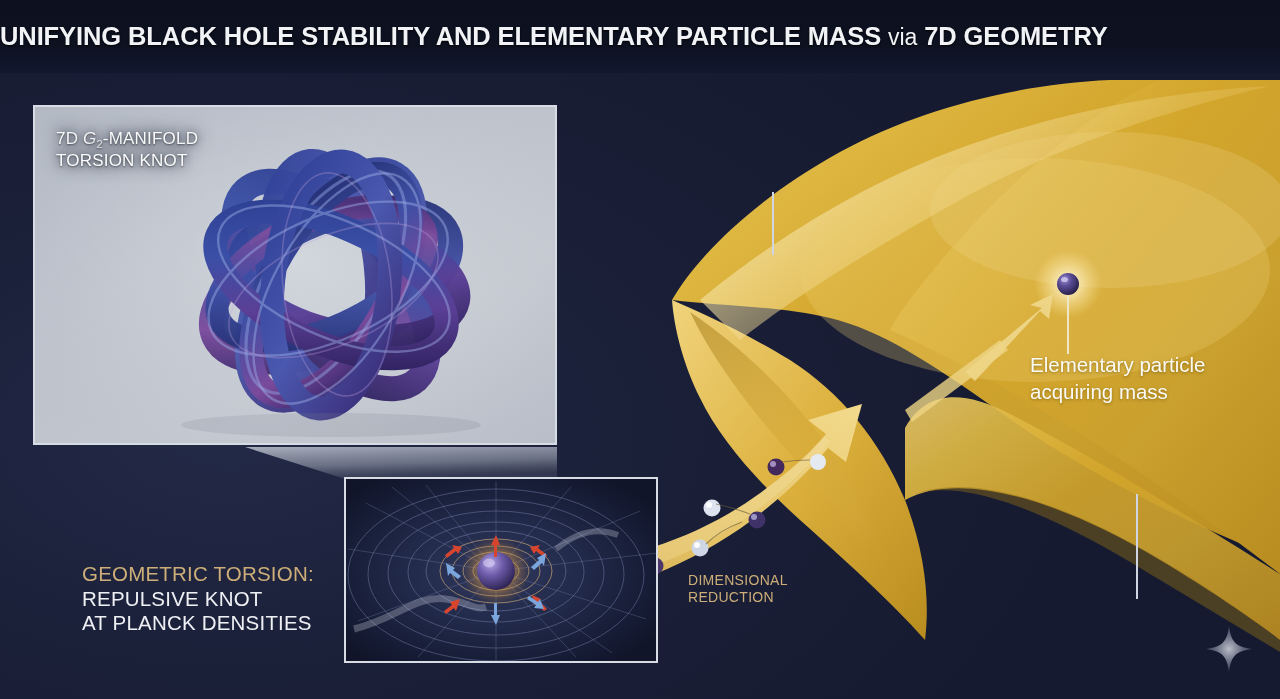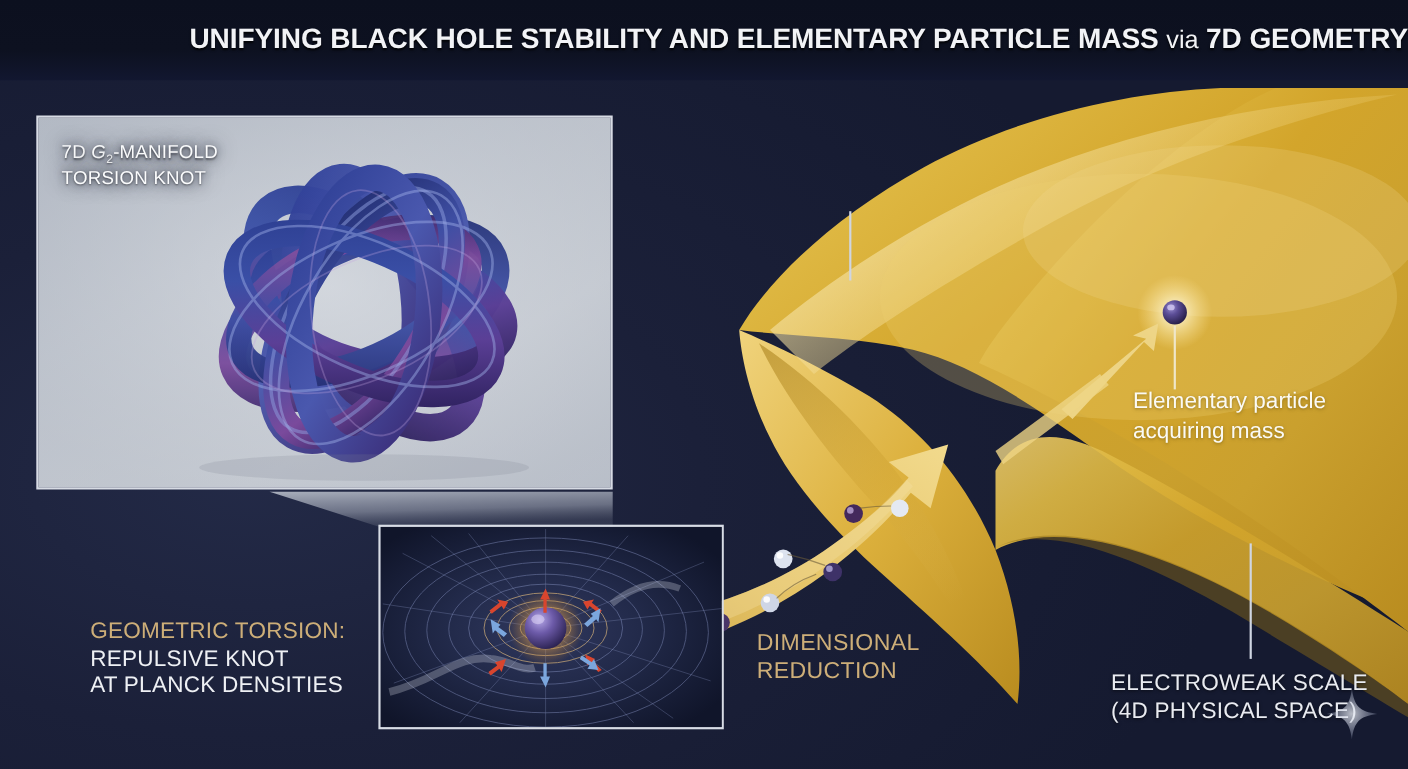--- a/index.html
+++ b/index.html
@@ -12,21 +12,21 @@
     background:
       radial-gradient(ellipse 900px 520px at 18% 62%, #232a47 0%, #1b2039 45%, #151a30 100%),
       linear-gradient(180deg,#161b31 0%,#1c2239 55%,#171c33 100%);
     overflow:hidden;
   }
 
   
   #titlebar {
     position:absolute; left:0; top:0; width:1280px; height:73px;
     background:linear-gradient(180deg,#0c101f 0%,#0d1120 62%,#121730 100%);
-    display:flex; align-items:center; justify-content:flex-end;
+    display:flex; align-items:center; justify-content:flex-start;
   }
   #title {
     color:#f2f3f6; font-size:25.5px; font-weight:bold;
     letter-spacing:-0.1px; white-space:nowrap;
     text-shadow:0 1px 2px rgba(0,0,0,.85);
   }
   #title .via { font-weight:normal; font-size:23px; }
 
   
   #goldwrap { position:absolute; left:0; top:0; width:1280px; height:699px; }
@@ -69,21 +69,21 @@
   #particle-label {
     position:absolute; left:1030px; top:352px;
     color:#fbfaf4; font-size:20.5px; line-height:1.3;
     text-shadow:0 1px 3px rgba(90,70,10,.55);
   }
   #particle-label span { display:block; }
 
   #torsion-label { left:82px; top:562px; font-size:20.5px; letter-spacing:.2px; }
   #torsion-label .white { font-size:20.5px; }
 
-  #dimred-label { left:688px; top:572px; font-size:21px; letter-spacing:.3px; }
+  #dimred-label { left:688px; top:572px; font-size:14px; letter-spacing:.3px; }
 
   #ew-label {
     position:absolute; left:1010px; top:608px;
     color:#e9ebf1; font-size:20.5px; line-height:1.25; letter-spacing:.2px;
     text-shadow:0 1px 3px rgba(0,0,0,.6);
   }
   #ew-label span { display:block; }
 
   #sparkle { position:absolute; left:1206px; top:626px; width:46px; height:46px; }
 
@@ -402,24 +402,20 @@
     <span class="gold">GEOMETRIC TORSION:</span>
     <span class="white">REPULSIVE KNOT</span>
     <span class="white">AT PLANCK DENSITIES</span>
   </div>
 
   <div class="lbl" id="dimred-label">
     <span class="gold">DIMENSIONAL</span>
     <span class="gold">REDUCTION</span>
   </div>
 
-  <div id="ew-label">
-    <span>ELECTROWEAK SCALE</span>
-    <span>(4D PHYSICAL SPACE)</span>
-  </div>
   <div class="leader" id="leader-ew"></div>
 
   <svg id="sparkle" viewBox="0 0 46 46">
     <defs>
       <radialGradient id="spG" cx="50%" cy="50%" r="50%">
         <stop offset="0%" stop-color="#eef1f8" stop-opacity=".95"></stop>
         <stop offset="100%" stop-color="#9aa3bd" stop-opacity=".35"></stop>
       </radialGradient>
     </defs>
     <path d="M23 0 C25 16, 30 21, 46 23 C30 25, 25 30, 23 46 C21 30, 16 25, 0 23 C16 21, 21 16, 23 0 Z" fill="url(#spG)" opacity=".8"></path>

